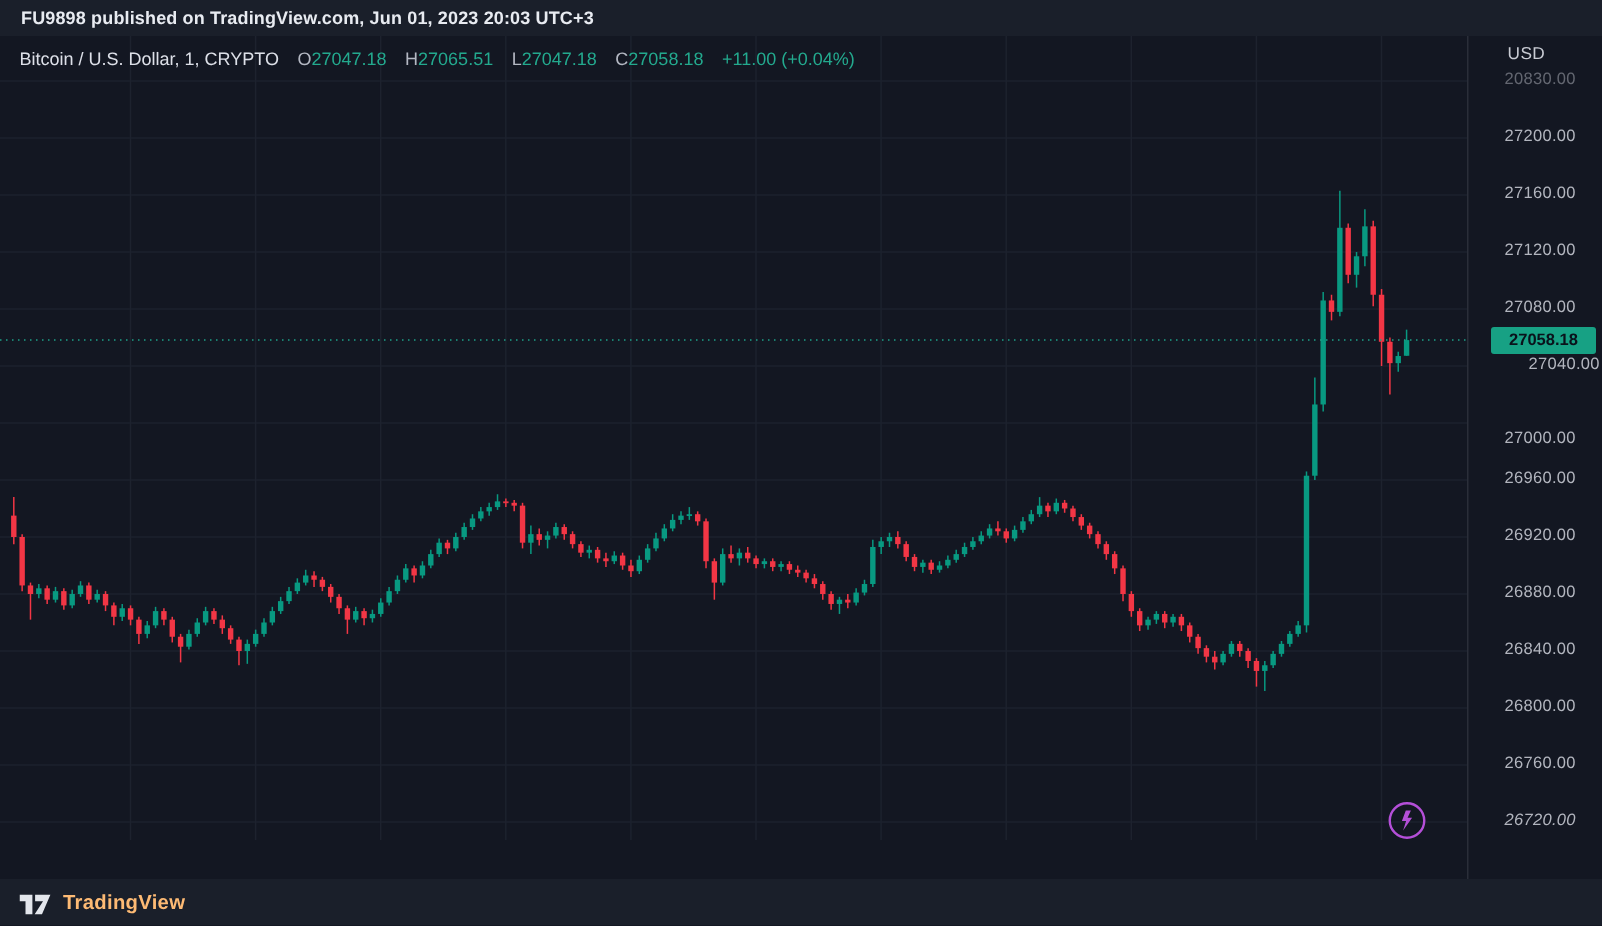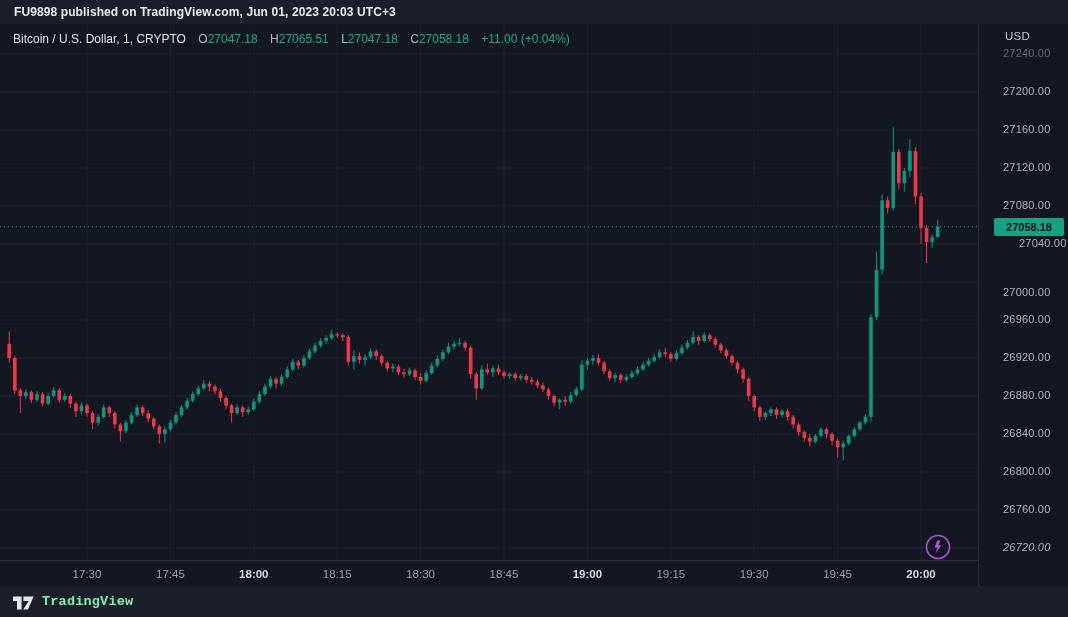--- a/index.html
+++ b/index.html
@@ -33,21 +33,21 @@
   .time-axis{position:absolute;left:0;bottom:0;width:978px;height:26px;border-top:1px solid #2a2e39;
              box-sizing:border-box;}
   .tlabel{position:absolute;top:0;transform:translateX(-50%);line-height:26px;font-size:11.5px;color:#9b9fa9;}
   .tlabel.major{color:#d6dae2;font-weight:bold;}
 
   .bolt-btn{position:absolute;left:924px;top:509px;width:28px;height:28px;cursor:pointer;}
 
   .footer{position:absolute;left:0;top:586px;width:1068px;height:31px;background:#1a1f2a;
           display:flex;align-items:center;padding-left:13px;box-sizing:border-box;}
   .tv-mark{margin-right:8px;display:inline-flex;}
-  .tv-word{color:#86efac;font-size:13.5px;font-weight:bold;letter-spacing:.2px;font-family:Liberation Mono, monospace;}
+  .tv-word{color:#fdba74;font-size:13.5px;font-weight:bold;letter-spacing:.2px;}
 </style>
 </head>
 <body>
 
 <div class="topbar">
   <span>FU9898 published on TradingView.com, Jun 01, 2023 20:03 UTC+3</span>
 </div>
 
 <div class="stage">
 
@@ -429,49 +429,36 @@
     <span class="olbl">O</span><span class="oval">27047.18</span>
     <span class="olbl">H</span><span class="oval">27065.51</span>
     <span class="olbl">L</span><span class="oval">27047.18</span>
     <span class="olbl">C</span><span class="oval">27058.18</span>
     <span class="chg">+11.00 (+0.04%)</span>
   </div>
 
   <div class="price-axis" id="price-axis">
     <div class="axis-currency">USD</div>
     <div class="price-badge" id="price-badge" style="top: 193.729px;">27058.18</div>
-  <div class="plabel faded" style="top: 23px;">27240.00</div>
+  <div class="plabel faded" style="top: 23px;">20830.00</div>
       <div class="plabel" style="top: 61px;">27200.00</div>
       <div class="plabel" style="top: 99px;">27160.00</div>
       <div class="plabel" style="top: 137px;">27120.00</div>
       <div class="plabel" style="top: 175px;">27080.00</div>
       <div class="plabel" style="top: 213px; margin-left: 16px;">27040.00</div>
       <div class="plabel" style="top: 251px; margin-top: 11px;">27000.00</div>
       <div class="plabel" style="top: 289px;">26960.00</div>
       <div class="plabel" style="top: 327px;">26920.00</div>
       <div class="plabel" style="top: 365px;">26880.00</div>
       <div class="plabel" style="top: 403px;">26840.00</div>
       <div class="plabel" style="top: 441px;">26800.00</div>
       <div class="plabel" style="top: 479px;">26760.00</div>
       <div class="plabel" style="top: 517px; font-style: italic;">26720.00</div>
     </div>
 
-  <div class="time-axis" id="time-axis">
-      <div class="tlabel" style="left: 87px;">17:30</div>
-      <div class="tlabel" style="left: 170.4px;">17:45</div>
-      <div class="tlabel major" style="left: 253.8px;">18:00</div>
-      <div class="tlabel" style="left: 337.2px;">18:15</div>
-      <div class="tlabel" style="left: 420.6px;">18:30</div>
-      <div class="tlabel" style="left: 504px;">18:45</div>
-      <div class="tlabel major" style="left: 587.4px;">19:00</div>
-      <div class="tlabel" style="left: 670.8px;">19:15</div>
-      <div class="tlabel" style="left: 754.2px;">19:30</div>
-      <div class="tlabel" style="left: 837.6px;">19:45</div>
-      <div class="tlabel major" style="left: 921px;">20:00</div>
-    </div>
 
   <div class="bolt-btn">
     <svg width="28" height="28" viewBox="0 0 28 28">
       <circle cx="14" cy="14" r="11.5" fill="none" stroke="#b44fd8" stroke-width="1.6"></circle>
       <path d="M13.2 7.4 L16.6 7.4 L14.4 12.2 L17.4 12.2 L11.4 20.6 L13.4 14.4 L10.6 14.4 Z" fill="#b44fd8"></path>
     </svg>
   </div>
 
 </div>
 

